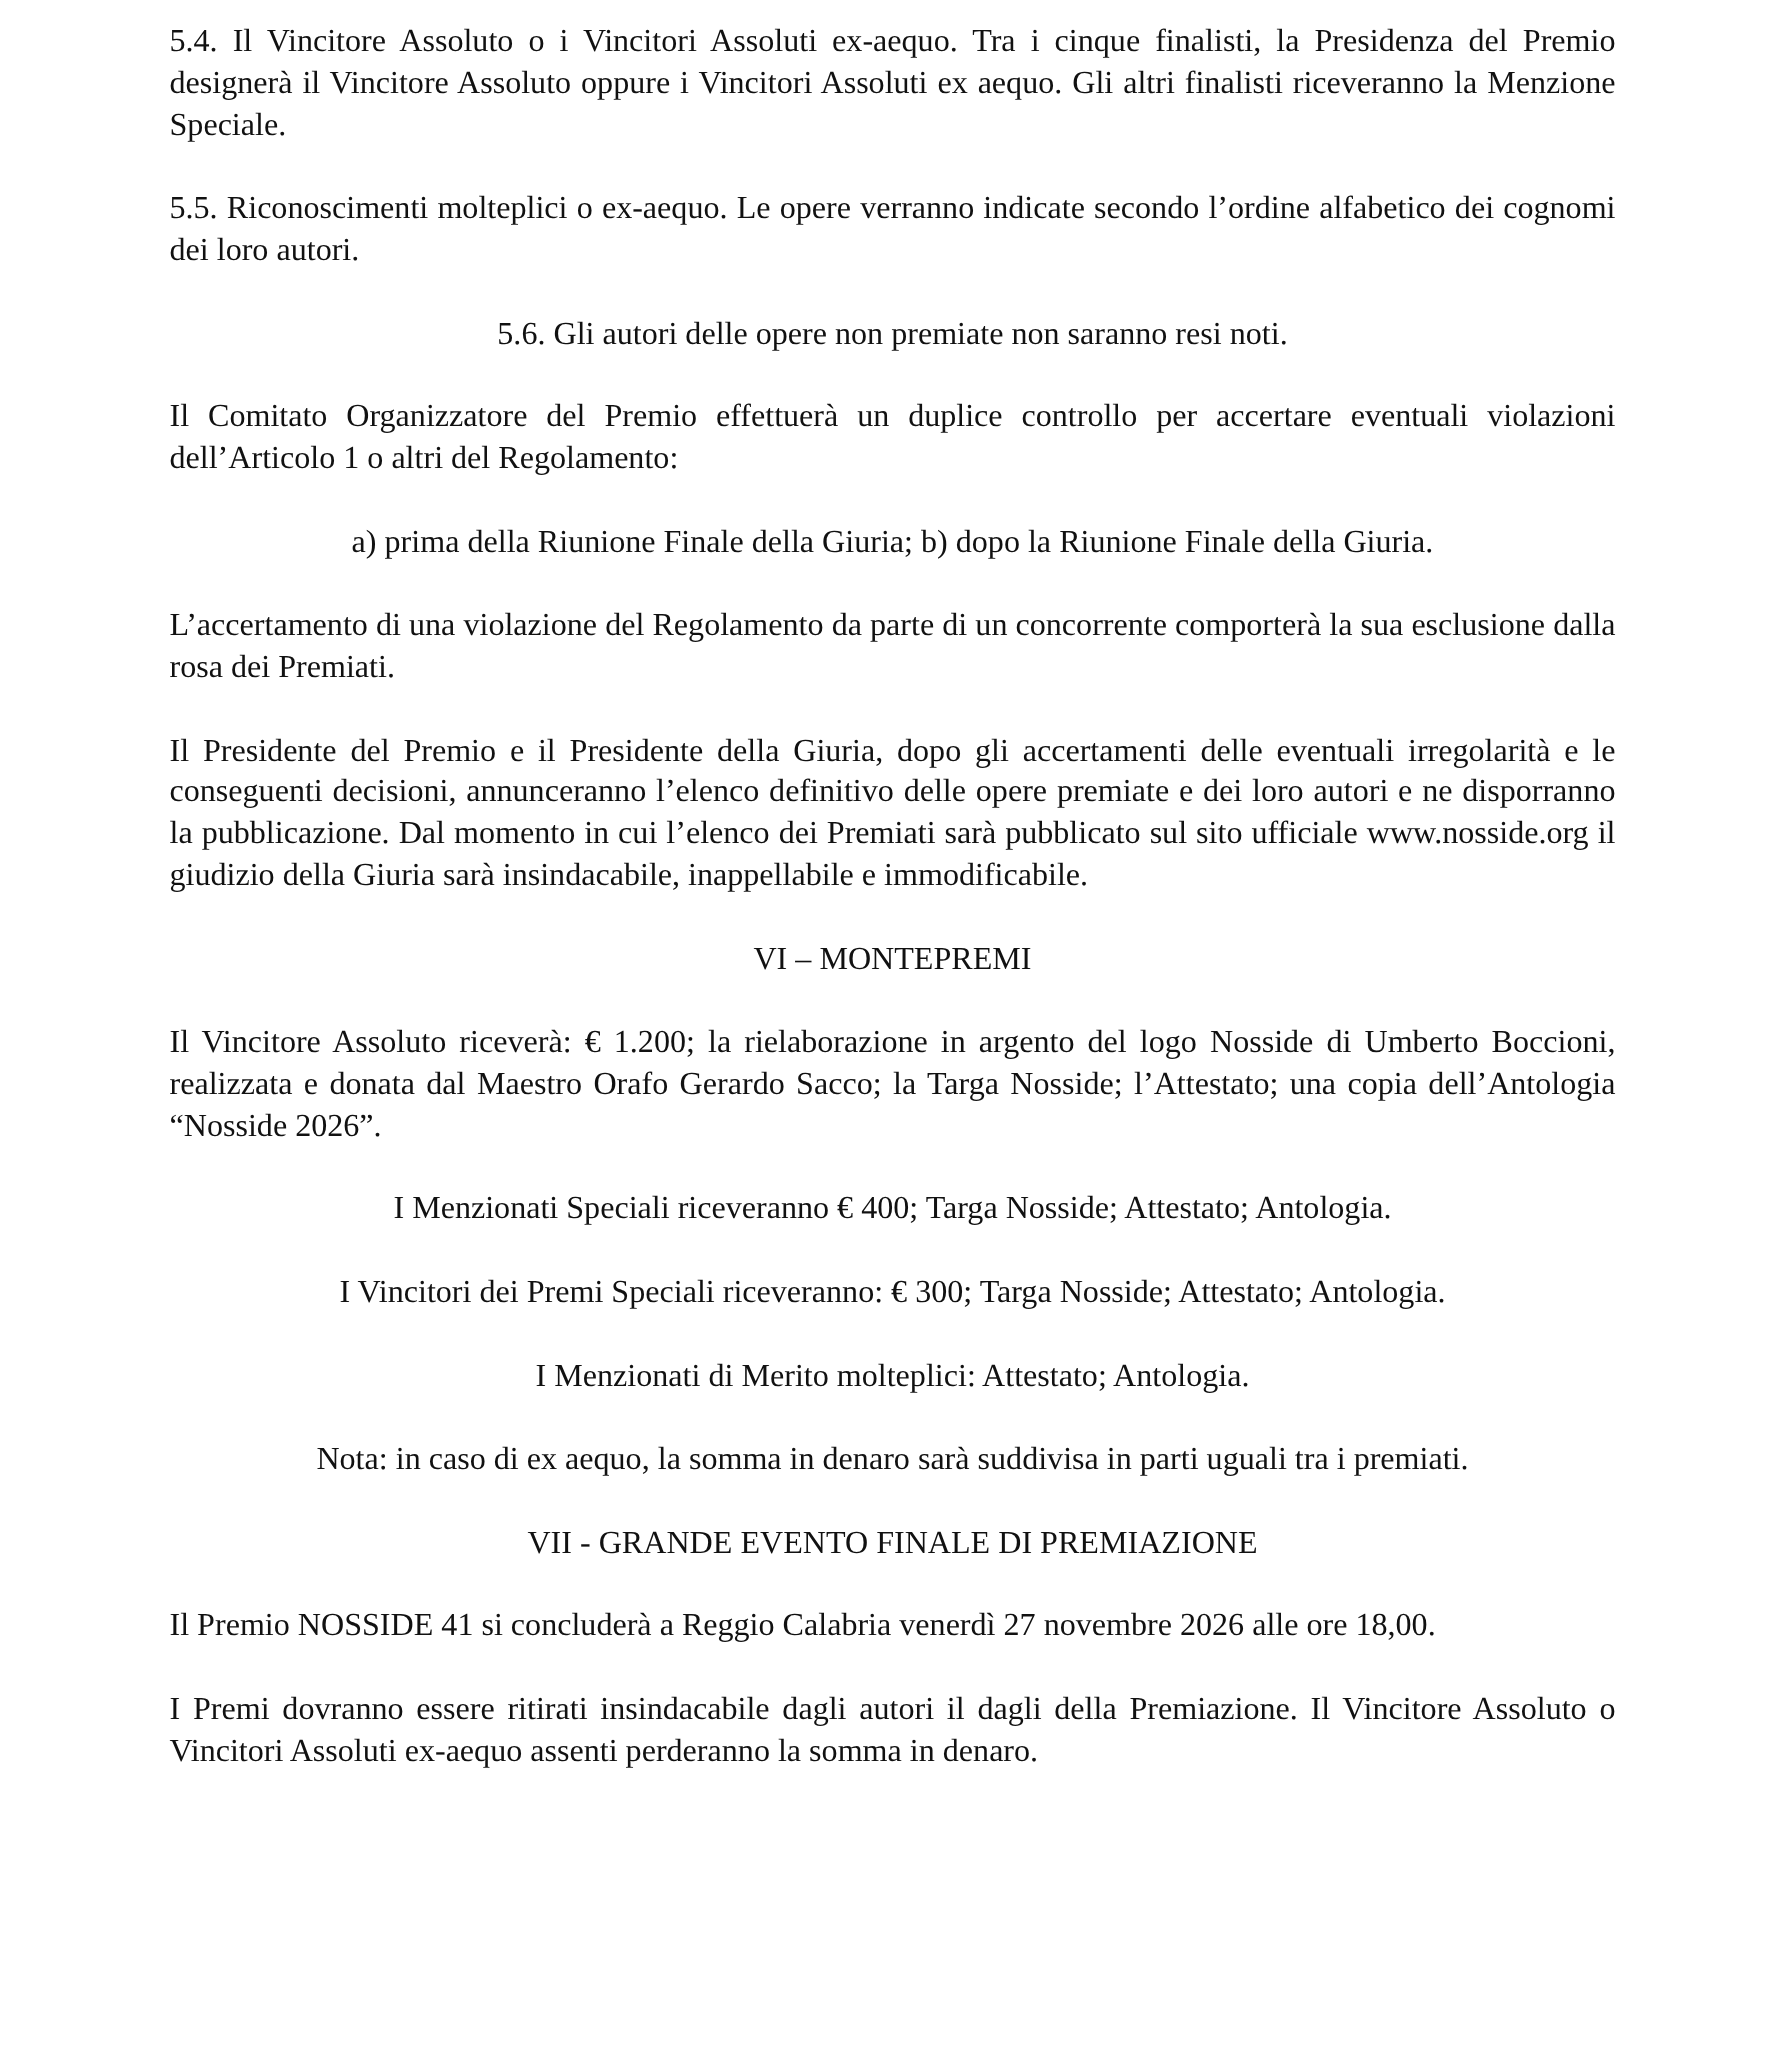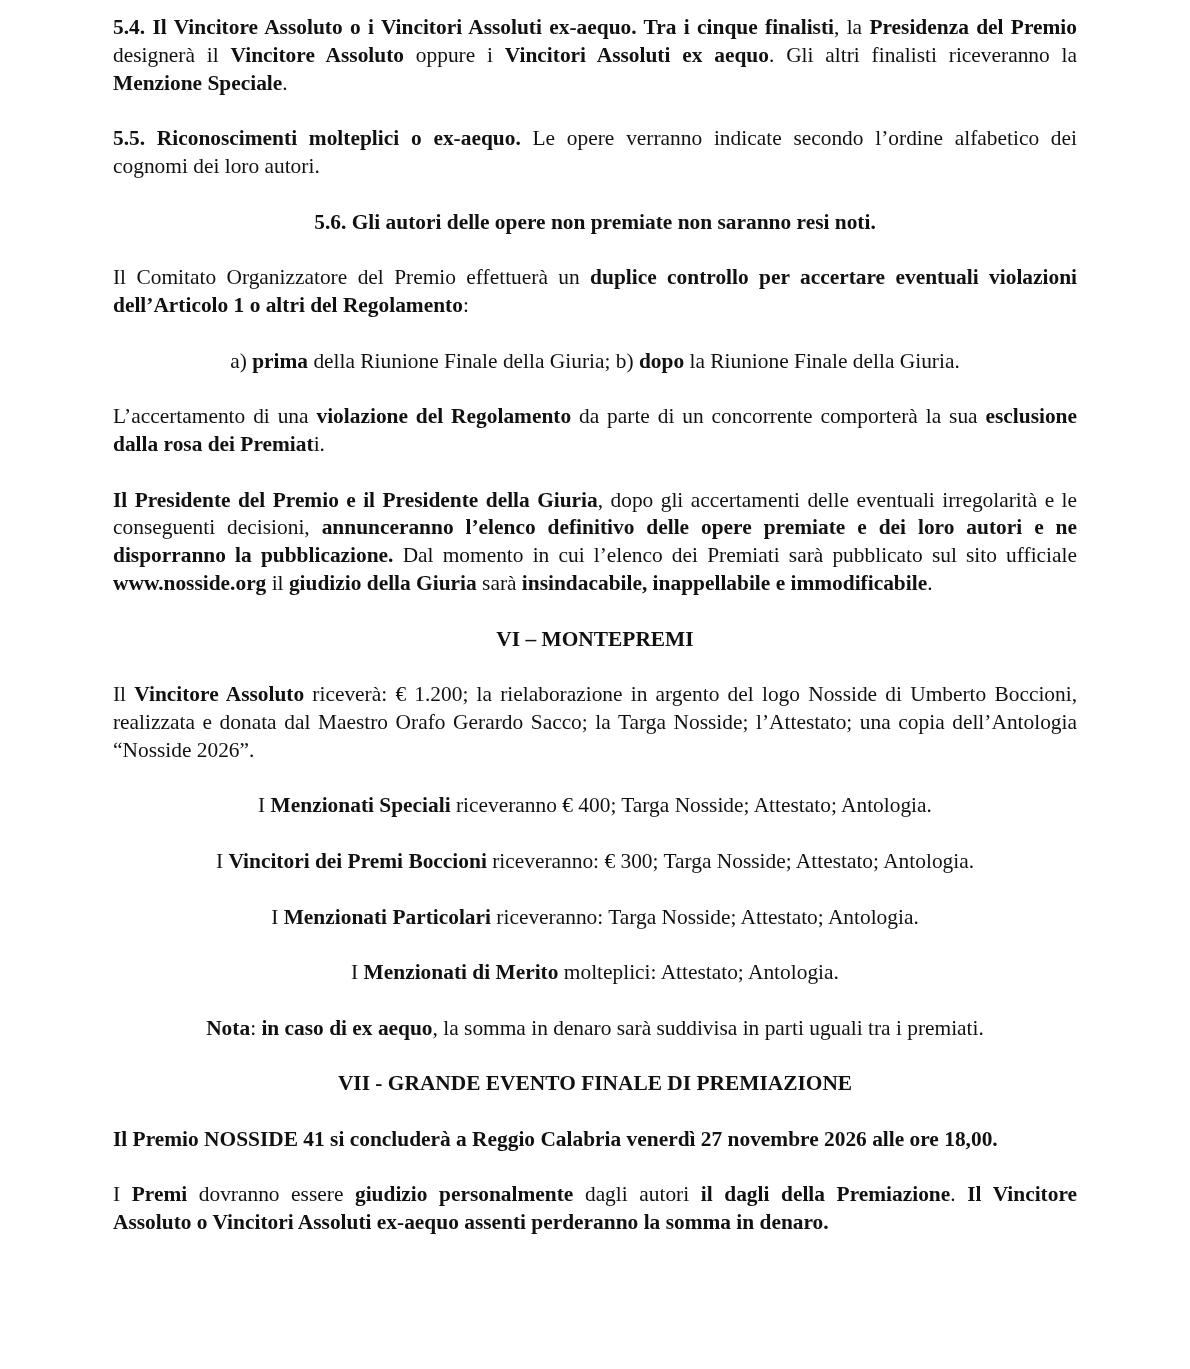--- a/index.html
+++ b/index.html
@@ -4,21 +4,21 @@
 <style>
   html, body { margin: 0; padding: 0; background: #ffffff; }
   body { width: 1190px; height: 1369px; overflow: hidden; position: relative; }
   .page {
     position: absolute; left: 113px; top: 14px; width: 964px;
     font-family: "Liberation Serif", "DejaVu Serif", serif;
     font-size: 21.4px; line-height: 27.8px; color: #111;
   }
   .p { margin: 0 0 27.8px 0; text-align: justify; }
   .p.last { margin-bottom: 0; }
-  b { font-weight: bold; }
+  b { font-weight: normal; }
   .nojust { text-align: center; }
 </style>
 </head>
 <body>
 
 <div class="page">
   <p class="p">
     <b>5.4. Il Vincitore Assoluto o i Vincitori Assoluti ex-aequo. Tra i cinque finalisti</b><span>, la </span><b>Presidenza del Premio</b><span> designerà il </span><b>Vincitore Assoluto</b><span> oppure i </span><b>Vincitori Assoluti ex aequo</b><span>. Gli altri finalisti riceveranno la </span><b>Menzione Speciale</b><span>.</span>
   </p>
 
@@ -53,39 +53,36 @@
 
   <p class="p">
     <span>Il </span><b>Vincitore Assoluto</b><span> riceverà: € 1.200; la rielaborazione in argento del logo Nosside di Umberto Boccioni, realizzata e donata dal Maestro Orafo Gerardo Sacco; la Targa Nosside; l’Attestato; una copia dell’Antologia “Nosside 2026”.</span>
   </p>
 
   <p class="p nojust">
     <span>I </span><b>Menzionati Speciali</b><span> riceveranno € 400; Targa Nosside; Attestato; Antologia.</span>
   </p>
 
   <p class="p nojust">
-    <span>I </span><b>Vincitori dei Premi Boccioni</b><span> riceveranno: € 300; Targa Nosside; Attestato; Antologia.</span>
+    <span>I </span><b>Vincitori dei Premi Speciali</b><span> riceveranno: € 300; Targa Nosside; Attestato; Antologia.</span>
   </p>
 
-  <p class="p nojust">
-    <span>I </span><b>Menzionati Particolari</b><span> riceveranno: Targa Nosside; Attestato; Antologia.</span>
-  </p>
 
   <p class="p nojust">
     <span>I </span><b>Menzionati di Merito</b><span> molteplici: Attestato; Antologia.</span>
   </p>
 
   <p class="p nojust">
     <b>Nota</b><span>: </span><b>in caso di ex aequo</b><span>, la somma in denaro sarà suddivisa in parti uguali tra i premiati.</span>
   </p>
 
   <p class="p nojust">
     <b>VII - GRANDE EVENTO FINALE DI PREMIAZIONE</b>
   </p>
 
   <p class="p">
     <b>Il Premio NOSSIDE 41 si concluderà a Reggio Calabria venerdì 27 novembre 2026 alle ore 18,00.</b>
   </p>
 
   <p class="p last">
-    <span>I </span><b>Premi</b><span> dovranno essere </span><b>giudizio personalmente</b><span> dagli autori </span><b>il dagli della Premiazione</b><span>. </span><b>Il Vincitore Assoluto o Vincitori Assoluti ex-aequo assenti perderanno la somma in denaro.</b>
+    <span>I </span><b>Premi</b><span> dovranno essere </span><b>ritirati insindacabile</b><span> dagli autori </span><b>il dagli della Premiazione</b><span>. </span><b>Il Vincitore Assoluto o Vincitori Assoluti ex-aequo assenti perderanno la somma in denaro.</b>
   </p>
 </div>
 
 </body></html>

